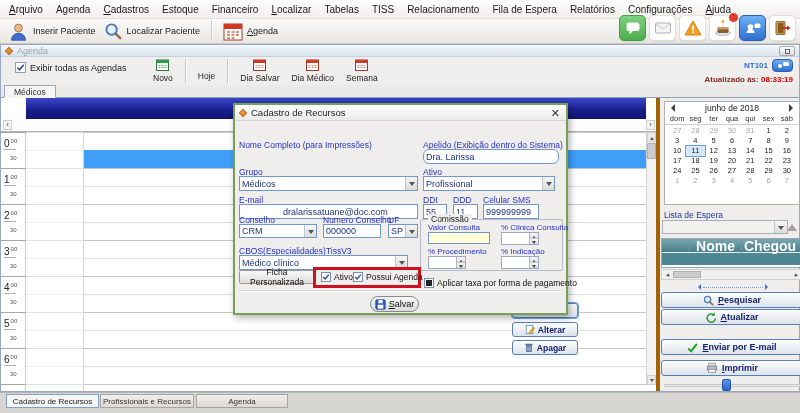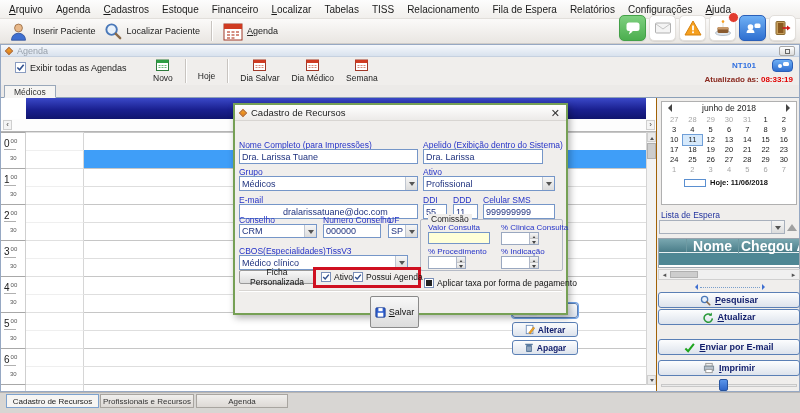--- a/index.html
+++ b/index.html
@@ -29,21 +29,21 @@
   .cbx{width:5px;height:5px;border:1px solid #666}
   #panel-toolbar{position:absolute;top:12px;left:0;right:0;height:28px}
   .checkbox{width:11px;height:11px;background:#fff;border:1px solid #8a9cc0;display:inline-flex;align-items:center;justify-content:center}
   #cb-exibir{position:absolute;left:14px;top:5px}
   #cb-exibir-label{position:absolute;left:29px;top:6px;font-size:9px;color:#222}
   #view-buttons{position:absolute;left:146px;top:1px;display:flex;align-items:stretch;height:26px}
   .vbtn{display:flex;flex-direction:column;align-items:center;justify-content:flex-start;gap:2px;font-size:8.5px;color:#222;padding:1px 6px}
   .vbtn.noicon{justify-content:flex-end;padding-bottom:3px}
   .vsep{width:1px;background:#c8c4c0;margin:1px 6px;box-shadow:1px 0 0 #fff}
   #agenda-info{position:absolute;right:6px;top:2px;text-align:right;font-size:8px}
-  #nt101{color:#2f6fe0;font-weight:bold;margin-right:16px;vertical-align:top;line-height:13px}
+  #nt101{color:#2f6fe0;font-weight:bold;margin-right:4px;vertical-align:top;line-height:13px}
   .chatbtn{display:inline-flex;align-items:center;justify-content:center;width:21px;height:13px;border-radius:4px;background:linear-gradient(#6fb0f5,#2f6fd0);border:1px solid #2a5fb8;vertical-align:top}
   #updated{margin-top:3px;color:#8a2a20;font-weight:bold}
   #upd-time{color:#e00000}
   #tab-row{position:absolute;top:40px;left:0;right:0;height:13px;border-bottom:1px solid #8ca0b8;background:#eceae8}
   #tab-medicos{position:absolute;left:3px;bottom:-1px;height:13px;padding:0 9px;background:#f6f5f3;border:1px solid #9aa8ba;border-bottom:1px solid #f6f5f3;font-size:8.5px;color:#333;display:flex;align-items:center}
   
   #main{position:absolute;top:53px;left:0;right:0;bottom:0;background:#fff}
   #grid-area{position:absolute;left:0;top:0;width:655px;height:100%;background:#fff}
   #day-header{position:absolute;left:25px;top:0;width:620px;height:21px;background:linear-gradient(#3a48c8,#1a2090 55%,#10156e);color:#fff;font-weight:bold;font-size:10px;overflow:hidden}
   #day-header span{position:absolute;left:353px;top:4px;white-space:nowrap}
@@ -66,21 +66,21 @@
   .hour .gcell{border-top:1px solid #c6c6c6}
   .half .gcell{border-top:1px solid #dedede}
   .grow.sel .gcell{background:#3f9ef8;border-top-color:#3f9ef8}
   #vscroll{position:absolute;left:645px;top:34px;width:10px;height:253px;background:#f3f3f3;border-left:1px solid #d4d4d4}
   .sarrow{position:absolute;left:0;width:9px;height:10px;background:#eaeaea;border:1px solid #cfcfcf}
   .sarrow.up{top:0}.sarrow.down{bottom:0}
   .sarrow.up::after{content:"";position:absolute;left:1.5px;top:2px;border:2.5px solid transparent;border-bottom:3.5px solid #555}
   .sarrow.down::after{content:"";position:absolute;left:1.5px;top:3px;border:2.5px solid transparent;border-top:3.5px solid #555}
   .sthumb{position:absolute;top:11px;left:0;width:9px;height:16px;background:#cdcdcd;border:1px solid #b0b0b0}
   
-  #sidebar{position:absolute;left:655px;top:0;right:0;height:100%;background:#f0eeec;border-left:1px solid #a16207}
+  #sidebar{position:absolute;left:655px;top:0;right:0;height:100%;background:#f0eeec;border-left:4px solid #a16207}
   #cal{position:absolute;left:4px;top:3px;width:136px;height:104px;background:#fff;border:1px solid #b0b0b0}
   #cal-nav{display:flex;align-items:center;justify-content:space-between;padding:2px 6px;height:12px}
   #cal-month{font-size:8.5px;color:#1a1a1a}
   .cal-arrow{width:0;height:0;border:4px solid transparent}
   .cal-arrow.left{border-right-color:#444;border-left-width:0}
   .cal-arrow.rightA{border-left-color:#444;border-right-width:0}
   #cal-weekdays{display:grid;grid-template-columns:repeat(7,1fr);border-bottom:1px solid #cfcfcf;padding:0 3px 1px}
   .wd{text-align:center;color:#333;font-size:7.5px}
   #cal-grid{display:grid;grid-template-columns:repeat(7,1fr);padding:1px 3px 0}
   .day{text-align:center;font-size:7.5px;color:#222;height:10px;line-height:10px}
@@ -146,21 +146,21 @@
   .spud i.d::after{content:"";position:absolute;left:1.5px;top:2px;border:2.5px solid transparent;border-top:3px solid #444}
   #comissao{position:absolute;left:185px;top:80px;width:143px;height:52px;border:1px solid #b5bac6;border-radius:2px}
   .gtitle{position:absolute;left:7px;top:-6px;background:#f0eeec;padding:0 3px;font-size:8.5px;color:#222}
   .cl{position:absolute;font-size:8px;color:#2533c8;white-space:nowrap}
   .dbtn{position:absolute;left:4px;top:131px;width:76px;height:14px;background:linear-gradient(#f8f8f8,#ddd);border:1px solid #999;border-radius:2px;font-size:8.5px;color:#111;display:flex;align-items:center;justify-content:center;font-family:inherit}
   #redbox{position:absolute;left:78px;top:128px;width:108px;height:21px;border:3px solid #cf1020}
   .cbrow{position:absolute;display:flex;align-items:center;gap:3px;font-size:8.5px;color:#111;white-space:nowrap}
   .cb{width:10px;height:10px;border:1px solid #7a8fb8;background:#fff;display:inline-flex;align-items:center;justify-content:center;flex:none}
   .cb.filled::after{content:"";width:6px;height:6px;background:#222}
   #dlg-sep{position:absolute;left:4px;right:4px;top:151px;border-top:1px solid #d8d5d2;box-shadow:0 1px 0 #fff}
-  #btn-salvar{position:absolute;left:135px;top:157px;width:49px;height:32px;display:flex;align-items:center;justify-content:center;gap:3px;background:linear-gradient(#f8f8f8,#dcdcdc);border:1px solid #8a8a8a;border-radius:2px;font-size:9px;color:#111;font-family:inherit}
+  #btn-salvar{position:absolute;left:135px;top:157px;width:49px;height:16px;display:flex;align-items:center;justify-content:center;gap:3px;background:linear-gradient(#f8f8f8,#dcdcdc);border:1px solid #8a8a8a;border-radius:8px;font-size:9px;color:#111;font-family:inherit}
   
   #bottom-tabs{position:absolute;left:0;top:392px;width:100%;height:21px;background:#d8d6d3;border-top:1px solid #b8b5b2}
   .btab{position:absolute;top:1px;height:14px;display:flex;align-items:center;justify-content:center;font-size:8px;color:#333;background:linear-gradient(#f0efed,#ddd9d5);border:1px solid #a8a5a0}
   .btab.active{background:#f6f5f3;border-color:#7da2ce;color:#222}
   #btab-0{left:6px;width:93px}#btab-1{left:100px;width:94px}#btab-2{left:196px;width:92px}
 </style>
 </head>
 <body>
 
 <div id="app">
@@ -438,20 +438,29 @@
         </div>
       </div>
 
       <div id="sidebar">
         <div id="cal">
           <div id="cal-nav">
             <span class="cal-arrow left"></span>
             <span id="cal-month">junho de 2018</span>
             <span class="cal-arrow rightA"></span>
           </div>
+          <div id="cal-weekdays">
+              <span class="wd">dom</span>
+              <span class="wd">seg</span>
+              <span class="wd">ter</span>
+              <span class="wd">qua</span>
+              <span class="wd">qui</span>
+              <span class="wd">sex</span>
+              <span class="wd">sáb</span>
+            </div>
           <div id="cal-grid">
               <span class="day mut">27</span>
               <span class="day mut">28</span>
               <span class="day mut">29</span>
               <span class="day mut">30</span>
               <span class="day mut">31</span>
               <span class="day">1</span>
               <span class="day">2</span>
               <span class="day">3</span>
               <span class="day">4</span>
@@ -482,24 +491,20 @@
               <span class="day">29</span>
               <span class="day">30</span>
               <span class="day mut">1</span>
               <span class="day mut">2</span>
               <span class="day mut">3</span>
               <span class="day mut">4</span>
               <span class="day mut">5</span>
               <span class="day mut">6</span>
               <span class="day mut">7</span>
             </div>
-          <div id="cal-footer">
-            <span id="hoje-box"></span>
-            <span id="hoje-label">Hoje: 11/06/2018</span>
-          </div>
         </div>
 
         <div id="lista-label">Lista de Espera</div>
         <div id="lista-select">
             <span class="ddarrow"></span>
           </div>
         <span id="collapse-tri"></span>
 
         <div id="lista-table">
           <div id="lt-head">
@@ -599,42 +604,41 @@
 
   <div id="dialog">
     <div id="dlg-title">
       <span class="diamond"></span>
       <span id="dlg-title-text">Cadastro de Recursos</span>
       <span id="dlg-close">✕</span>
     </div>
     <div id="dlg-body">
       <label class="fl" style="left:4px;top:1px">Nome Completo (para Impressões)</label>
       <label class="fl" style="left:188px;top:1px">Apelido (Exibição dentro do Sistema)</label>
-      <input class="fi" style="left: 4px; top: 10px; width: 179px;" readonly="" value="Dra. Larissa Tuane">
-      <input class="fi" style="left: 188px; top: 10px; width: 120px;" readonly="" value="Dra. Larissa">
+      <input class="fi" style="left: 188px; top: 10px; width: 136px; border-radius: 6px;" readonly="" value="Dra. Larissa">
 
       <label class="fl" style="left:4px;top:28px">Grupo</label>
       <label class="fl" style="left:188px;top:28px">Ativo</label>
       <div class="combo" style="left:4px;top:37px;width:179px">
           <span class="ct">Médicos</span>
           <span class="ddarrow"></span>
         </div>
       <div class="combo" style="left:188px;top:37px;width:132px">
           <span class="ct">Profissional</span>
           <span class="ddarrow"></span>
         </div>
 
       <label class="fl" style="left:4px;top:56px">E-mail</label>
       <label class="fl" style="left:188px;top:56px">DDI</label>
       <label class="fl" style="left:218px;top:56px">DDD</label>
       <label class="fl" style="left:248px;top:56px">Celular SMS</label>
       <input class="fi" style="left: 4px; top: 65px; width: 179px; padding-left: 43px;" readonly="" value="dralarissatuane@doc.com">
       <input class="fi" style="left: 188px; top: 65px; width: 24px;" readonly="" value="55">
       <input class="fi" style="left: 218px; top: 65px; width: 25px;" readonly="" value="11">
-      <input class="fi" style="left: 248px; top: 65px; width: 72px;" readonly="" value="999999999">
+      <input class="fi" style="left: 248px; top: 65px; width: 56px;" readonly="" value="999999999">
 
       <label class="fl" style="left:4px;top:76px">Conselho</label>
       <label class="fl" style="left:88px;top:76px">Numero Conselho</label>
       <label class="fl" style="left:153px;top:76px">UF</label>
       <div class="combo" style="left:4px;top:85px;width:78px;height:14px">
           <span class="ct">CRM</span>
           <span class="ddarrow"></span>
         </div>
       <input class="fi" style="left: 88px; top: 85px; width: 58px; height: 14px;" readonly="" value="000000">
       <div class="combo" style="left:153px;top:85px;width:30px;height:14px">

